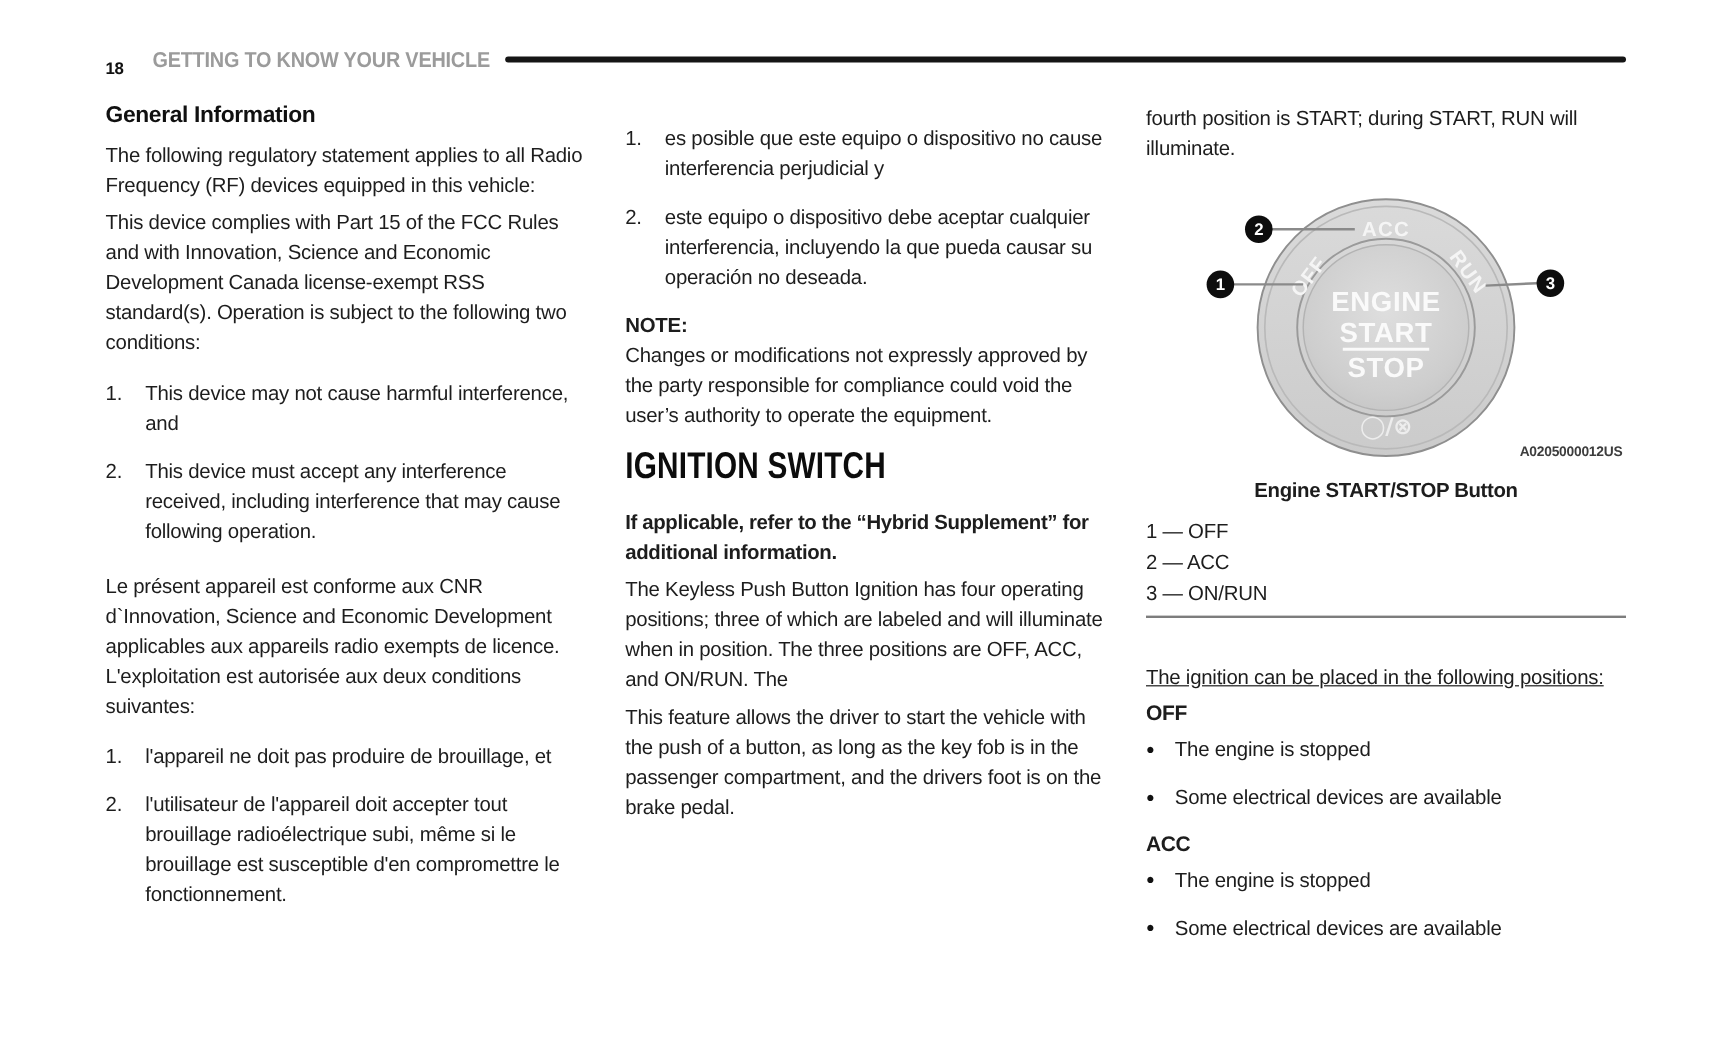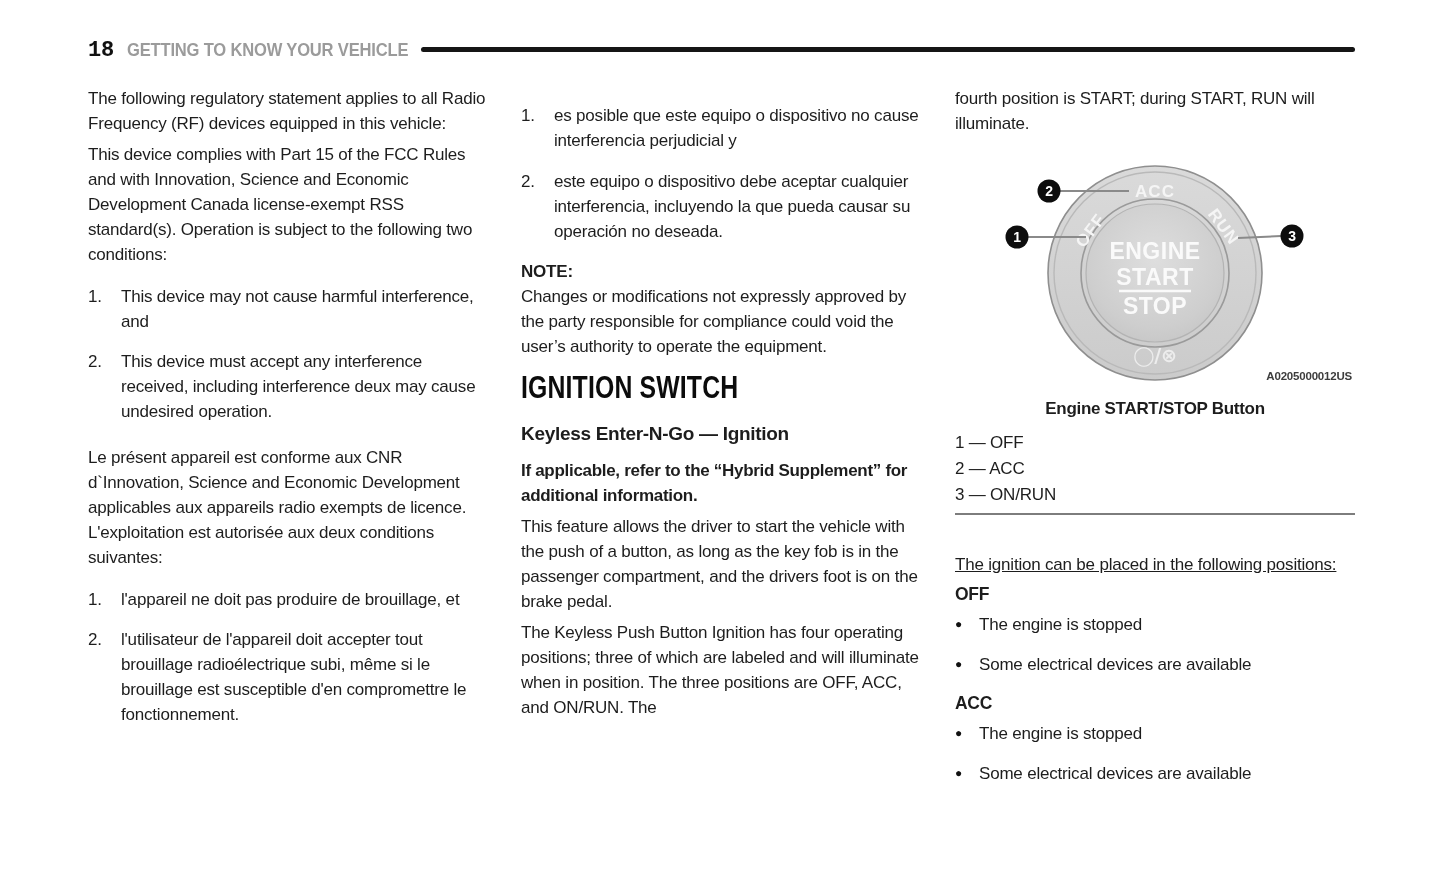--- a/index.html
+++ b/index.html
@@ -1,21 +1,21 @@
 <!DOCTYPE html>
 <html><head>
 <meta charset="utf-8">
 <style>
   html,body{margin:0;padding:0;background:#ffffff;}
   .page{
     position:relative;width:1445px;height:874px;background:#ffffff;overflow:hidden;
     font-family:"Liberation Sans",sans-serif;color:#1d1d1d;
   }
   
-  .hdr-num{position:absolute;left:88px;top:38px;font-size:22px;font-weight:bold;color:#111;letter-spacing:-0.3px;font-family:Liberation Mono, monospace;}
+  .hdr-num{position:absolute;left:88px;top:49px;font-size:14px;font-weight:bold;color:#111;letter-spacing:-0.3px;}
   .hdr-title{position:absolute;left:127px;top:40px;font-size:18px;font-weight:bold;color:#9b9b9b;
     letter-spacing:-0.2px;transform:scaleX(0.92);transform-origin:left center;white-space:nowrap;}
   .hdr-rule{position:absolute;left:421px;top:47px;width:934px;height:5px;background:#151515;border-radius:3px;}
   
   .col{position:absolute;top:86px;width:400px;font-size:17px;line-height:25px;letter-spacing:-0.2px;}
   .col-left{left:88px;}
   .col-mid{left:521px;}
   .col-right{left:955px;}
   .col p{margin:0 0 6px 0;}
   h3.subhead{font-size:19px;font-weight:bold;color:#101010;margin:0 0 9px 0;line-height:22px;letter-spacing:-0.3px;}
@@ -45,30 +45,31 @@
 </head>
 <body>
 
 <div class="page">
 
   <div class="hdr-num">18</div>
   <div class="hdr-title">GETTING TO KNOW YOUR VEHICLE</div>
   <div class="hdr-rule"></div>
 
   <div class="col col-left">
+    <h3 class="subhead">General Information</h3>
     <p>The following regulatory statement applies to all Radio Frequency (RF) devices equipped in this vehicle:</p>
     <p>This device complies with Part 15 of the FCC Rules and with Innovation, Science and Economic Development Canada license-exempt RSS standard(s). Operation is subject to the following two conditions:</p>
     <div class="num-list">
       <div class="num-item">
         <span class="num">1.</span>
         <span class="txt">This device may not cause harmful interference, and</span>
       </div>
       <div class="num-item gap-lg">
         <span class="num">2.</span>
-        <span class="txt">This device must accept any interference received, including interference deux may cause undesired operation.</span>
+        <span class="txt">This device must accept any interference received, including interference that may cause following operation.</span>
       </div>
     </div>
     <p>Le présent appareil est conforme aux CNR d`Innovation, Science and Economic Development applicables aux appareils radio exempts de licence. L'exploitation est autorisée aux deux conditions suivantes:</p>
     <div class="num-list">
       <div class="num-item">
         <span class="num">1.</span>
         <span class="txt">l'appareil ne doit pas produire de brouillage, et</span>
       </div>
       <div class="num-item">
         <span class="num">2.</span>
@@ -84,24 +85,23 @@
         <span class="txt">es posible que este equipo o dispositivo no cause interferencia perjudicial y</span>
       </div>
       <div class="num-item">
         <span class="num">2.</span>
         <span class="txt">este equipo o dispositivo debe aceptar cualquier interferencia, incluyendo la que pueda causar su operación no deseada.</span>
       </div>
     </div>
     <p class="note-label">NOTE:</p>
     <p>Changes or modifications not expressly approved by the party responsible for compliance could void the user’s authority to operate the equipment.</p>
     <h1 class="big-head">IGNITION SWITCH</h1>
-    <h3 class="keyless-head">Keyless Enter-N-Go — Ignition</h3>
     <p class="bold-para">If applicable, refer to the “Hybrid Supplement” for additional information.</p>
+    <p>The Keyless Push Button Ignition has four operating positions; three of which are labeled and will illuminate when in position. The three positions are OFF, ACC, and ON/RUN. The</p>
     <p>This feature allows the driver to start the vehicle with the push of a button, as long as the key fob is in the passenger compartment, and the drivers foot is on the brake pedal.</p>
-    <p>The Keyless Push Button Ignition has four operating positions; three of which are labeled and will illuminate when in position. The three positions are OFF, ACC, and ON/RUN. The</p>
   </div>
 
   <div class="col col-right">
     <p>fourth position is START; during START, RUN will illuminate.</p>
 
     <svg class="btn-svg" viewBox="0 0 400 228">
       <defs>
         <radialGradient id="btnFace" cx="50%" cy="40%" r="70%">
           <stop offset="0%" stop-color="#dedede"></stop>
           <stop offset="70%" stop-color="#cecece"></stop>

